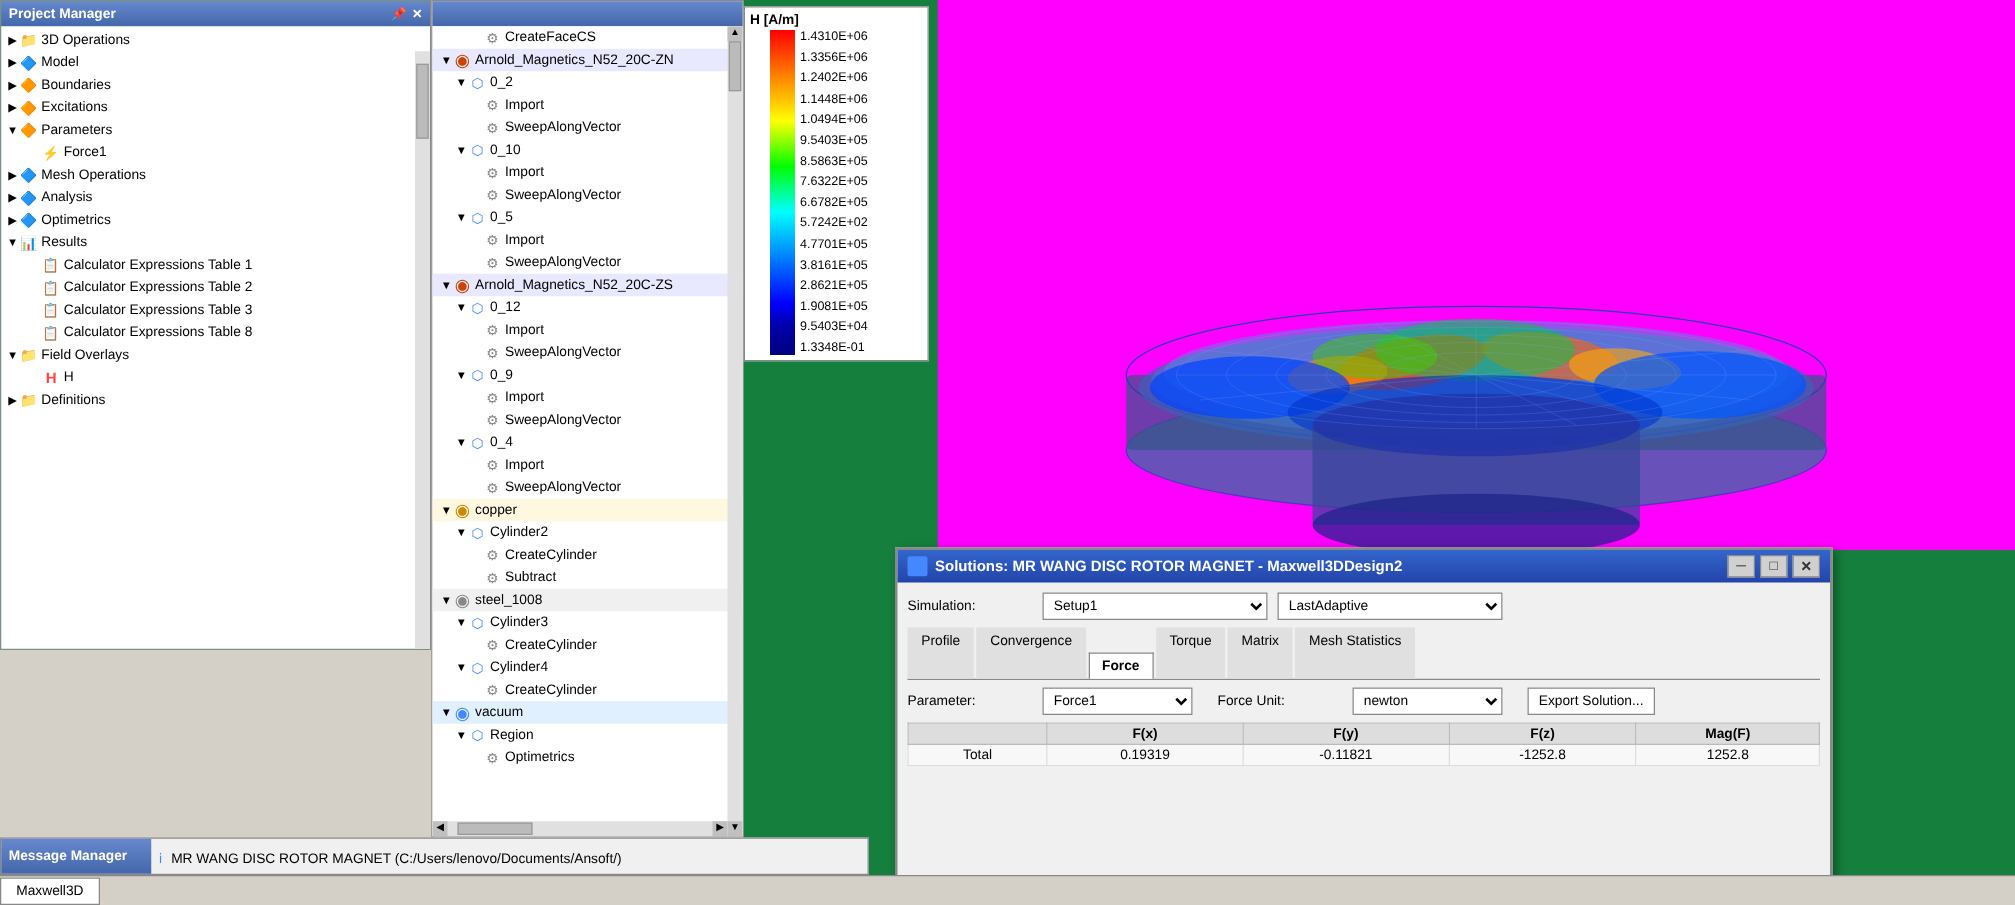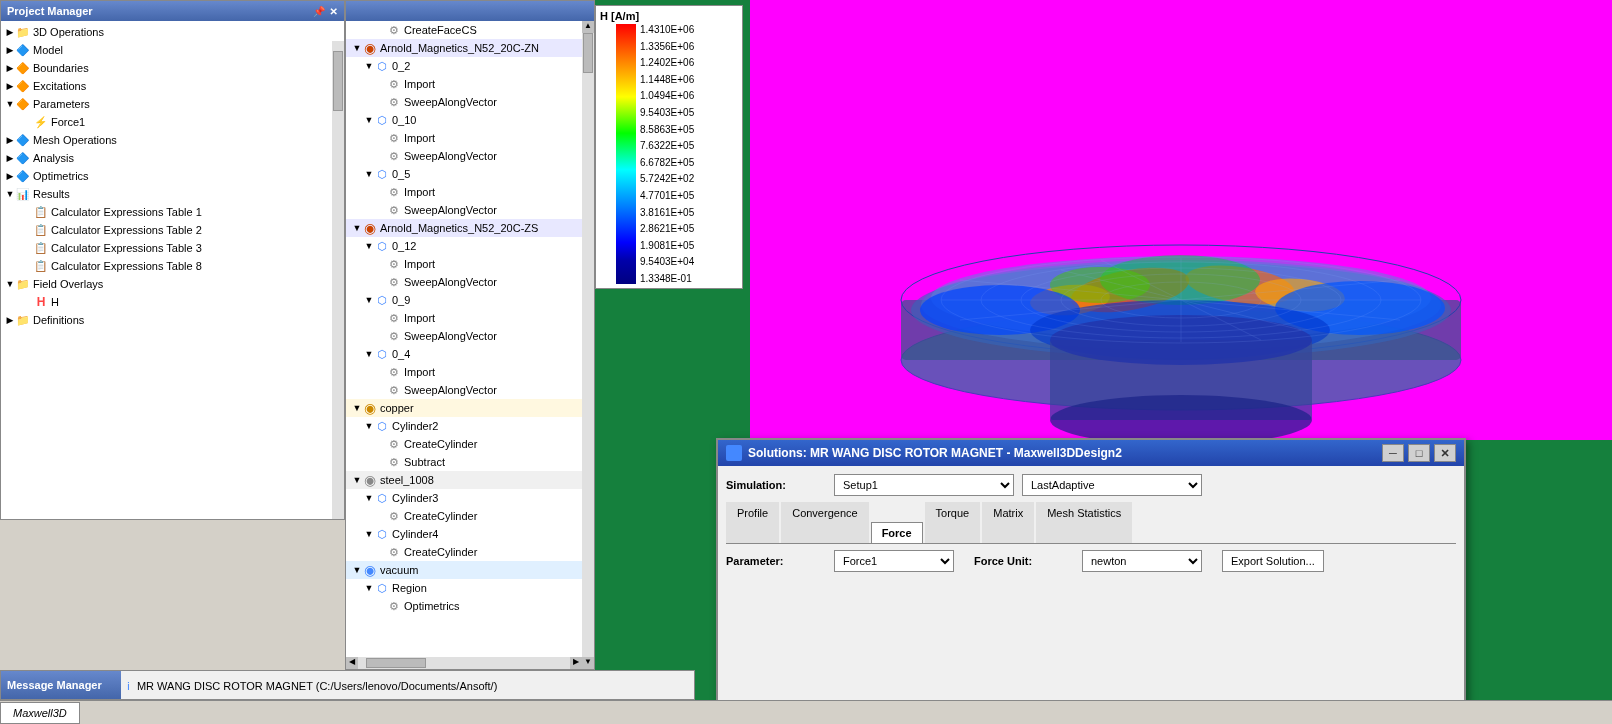--- a/index.html
+++ b/index.html
@@ -76,21 +76,21 @@
       display: flex; align-items: center; justify-content: space-between; height: 26px;
     }
     .dialog-titlebar-icon { width: 16px; height: 16px; background: #4488ff; margin-right: 6px; display: inline-block; border-radius: 2px; }
     .dialog-titlebar-controls { display: flex; gap: 4px; }
     .win-btn {
       width: 22px; height: 18px; background: #d0d0d0; border: 1px solid #888;
       cursor: pointer; display: flex; align-items: center; justify-content: center; font-size: 11px; color: #333;
     }
     .dialog-content { padding: 8px; }
     .dialog-row { display: flex; align-items: center; margin-bottom: 6px; gap: 8px; }
-    .dialog-label { font-size: 11px; min-width: 100px; font-weight: bold; }
+    .dialog-label { font-size: 11px; min-width: 100px; }
     .dialog-input {
       height: 22px; border: 1px solid #888; background: white; padding: 2px 4px;
       font-size: 11px;
     }
     .dialog-select {
       height: 22px; border: 1px solid #888; background: white; padding: 2px 4px;
       font-size: 11px; cursor: pointer;
     }
     .dialog-select-wide { width: 180px; }
     .dialog-input-wide { flex: 1; }
@@ -118,21 +118,21 @@
 
     
     #bottom-bar {
       position: absolute; bottom: 0; left: 0; right: 0; height: 24px;
       background: #d4d0c8; border-top: 1px solid #888; display: flex; align-items: center;
     }
     .bottom-tab {
       padding: 2px 12px; font-size: 11px; cursor: pointer; border: 1px solid #888;
       background: #e0e0e0; height: 22px; display: flex; align-items: center;
     }
-    .bottom-tab.active { background: white; font-style: italic; }
+    .bottom-tab.active { background: white; }
 
     
     #message-manager {
       position: absolute; left: 0; bottom: 24px; width: 695px; height: 30px;
       background: #f0f0f0; border: 1px solid #888; display: flex; align-items: center;
     }
     .msg-titlebar {
       background: linear-gradient(to bottom, #6688cc, #4466aa);
       color: white; padding: 2px 6px; font-size: 11px; font-weight: bold;
       min-width: 120px; height: 100%; display: flex; align-items: center;
@@ -581,20 +581,40 @@
         </select>
         <span class="dialog-label" style="margin-left:12px;">Force Unit:</span>
         <select class="dialog-select" style="width:120px;">
           <option>newton</option>
           <option>dyne</option>
           <option>pound</option>
         </select>
         <button class="dialog-select" style="margin-left:12px; padding: 2px 8px; cursor:pointer;">Export Solution...</button>
       </div>
 
+      <table class="force-table">
+        <thead>
+          <tr>
+            <th></th>
+            <th>F(x)</th>
+            <th>F(y)</th>
+            <th>F(z)</th>
+            <th>Mag(F)</th>
+          </tr>
+        </thead>
+        <tbody>
+          <tr>
+            <td>Total</td>
+            <td>0.19319</td>
+            <td>-0.11821</td>
+            <td>-1252.8</td>
+            <td>1252.8</td>
+          </tr>
+        </tbody>
+      </table>
     </div>
   </div>
 </div>
 
 <div id="message-manager">
   <div class="msg-titlebar">Message Manager</div>
   <div class="msg-content">
     <span style="color:#4488ff; margin-right:4px;">ℹ</span>
     <span>MR WANG DISC ROTOR MAGNET (C:/Users/lenovo/Documents/Ansoft/)</span>
   </div>

